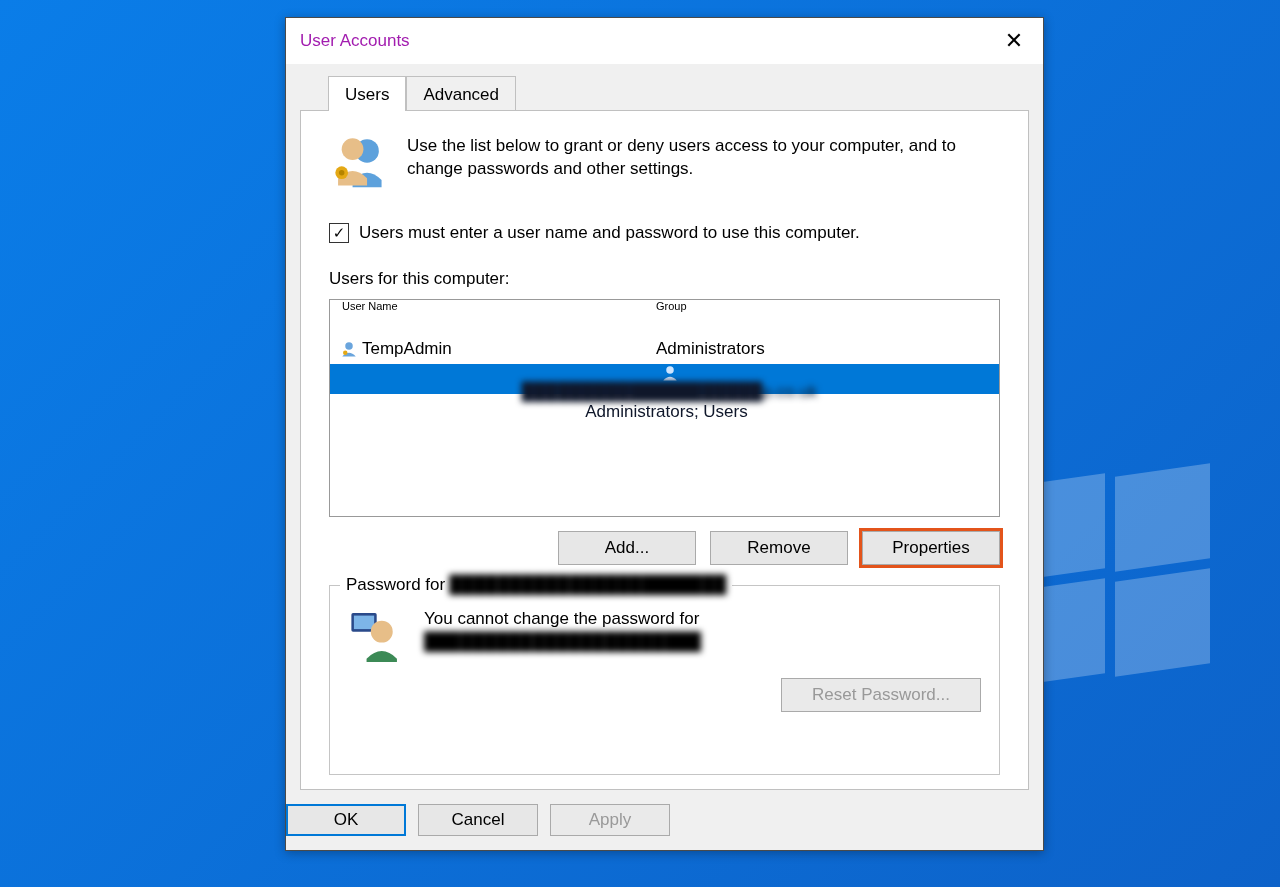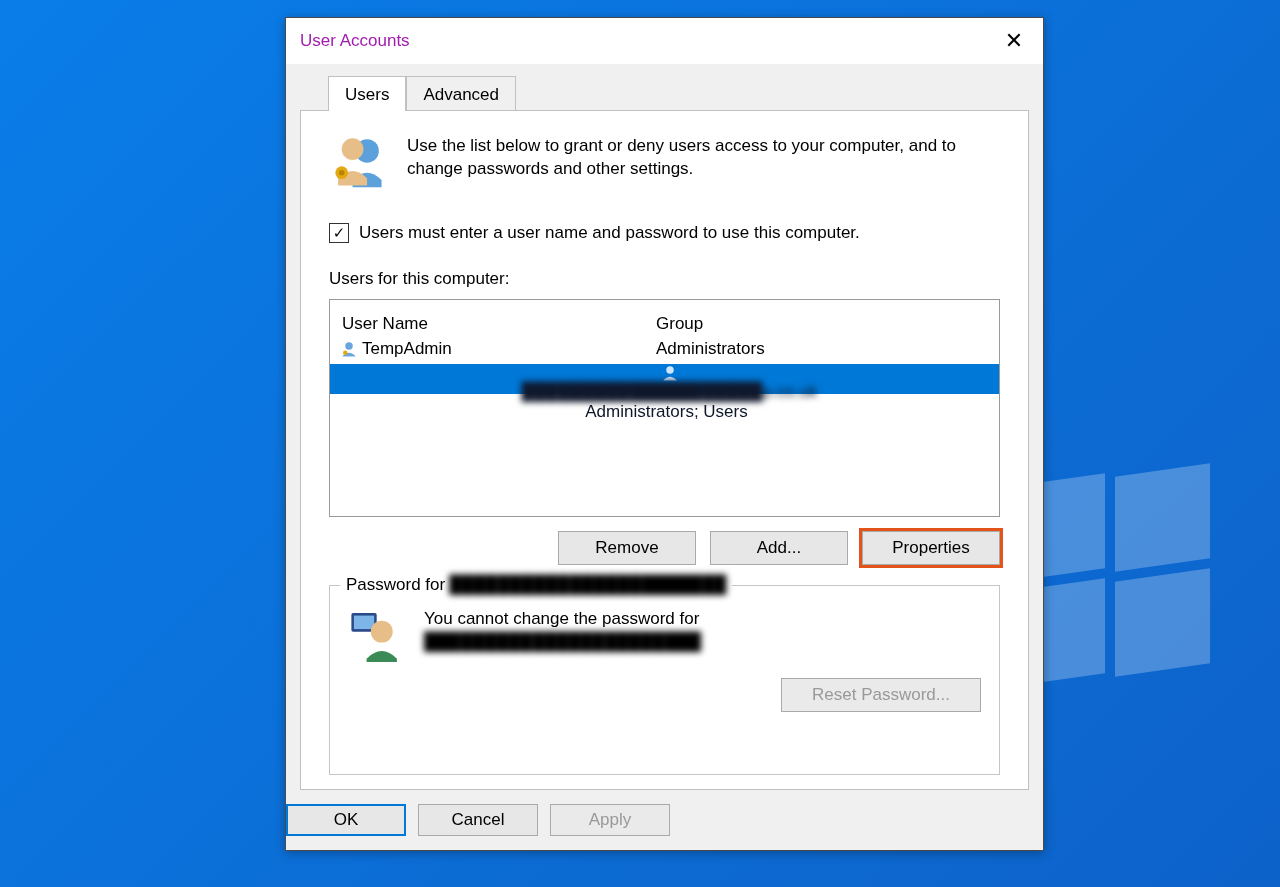--- a/index.html
+++ b/index.html
@@ -107,23 +107,23 @@
 
     .list-label { font-size: 17px; margin-bottom: 10px; }
     .listbox {
       border: 1px solid #999;
       height: 218px;
       display: flex;
       flex-direction: column;
     }
     .list-header {
       display: flex;
-      align-items: flex-end;
+      align-items: flex-start;
       height: 34px;
-      font-size: 17px;
+      font-size: 11px;
       border-right: 14px solid #fff;
     }
     .col-user { width: 322px; padding-left: 12px; }
     .col-group { flex: 1; padding-left: 4px; }
     .list-rows { flex: 1; }
     .list-row {
       display: flex;
       align-items: center;
       height: 30px;
       font-size: 17px;
@@ -265,22 +265,22 @@
             </div>
             <div class="row-user">
                 <span class="blur">████████████████████p.co.uk</span>
               </div>
             <div class="row-group">Administrators; Users</div>
           </div>
         </div>
       </div>
 
       <div class="button-row">
+        <button class="btn">Add...</button>
         <button class="btn">Remove</button>
-        <button class="btn">Add...</button>
         <button class="btn highlighted">Properties</button>
       </div>
 
       <div class="groupbox">
         <div class="groupbox-legend">
           <span>Password for </span>
           <span class="blur">███████████████████████</span>
         </div>
         <div class="pw-row">
           <div class="user-icon">

